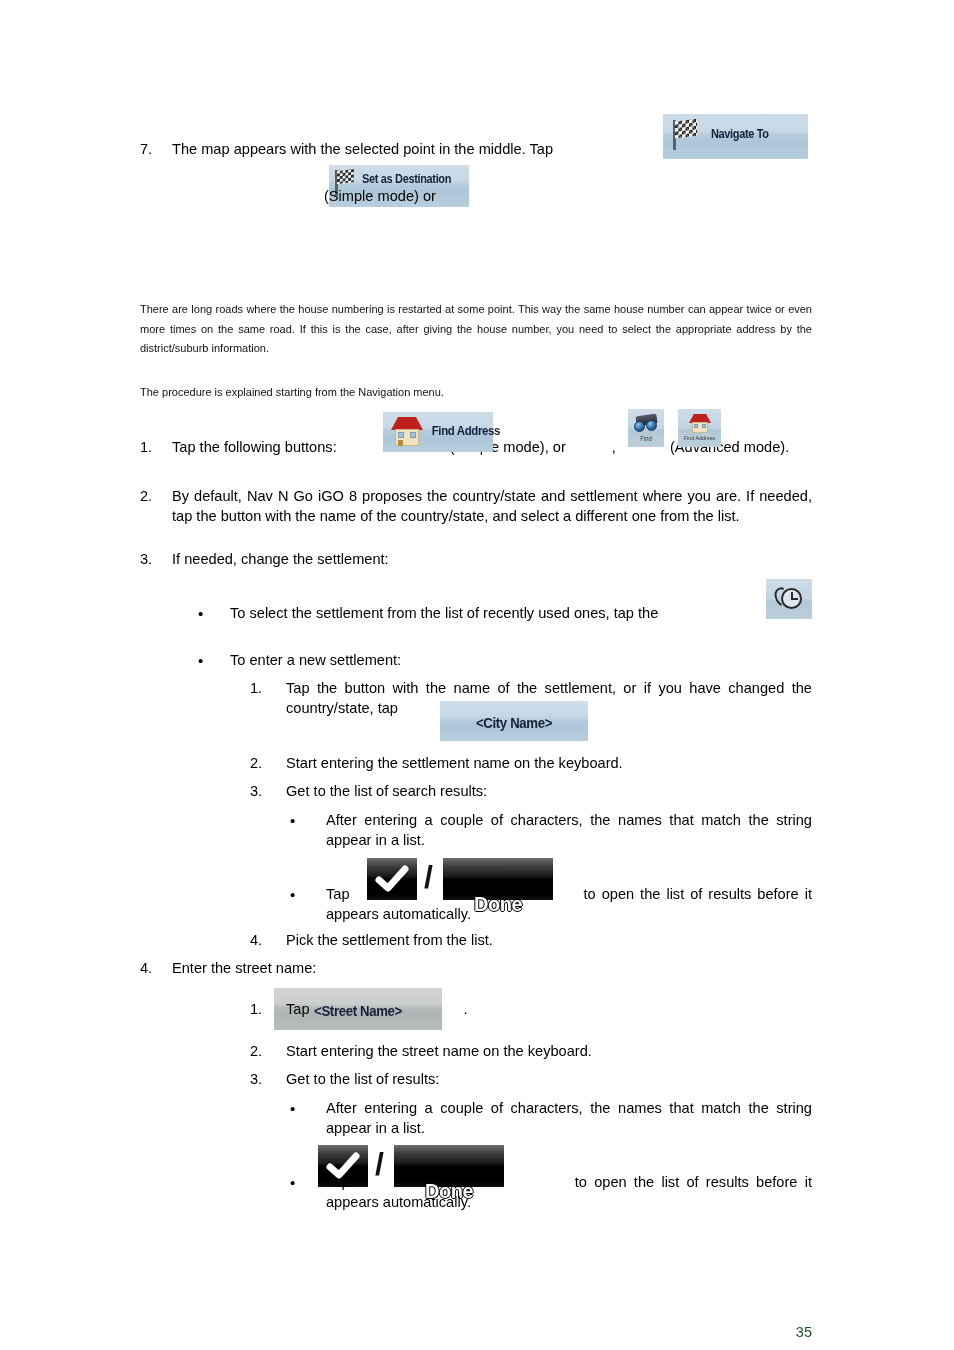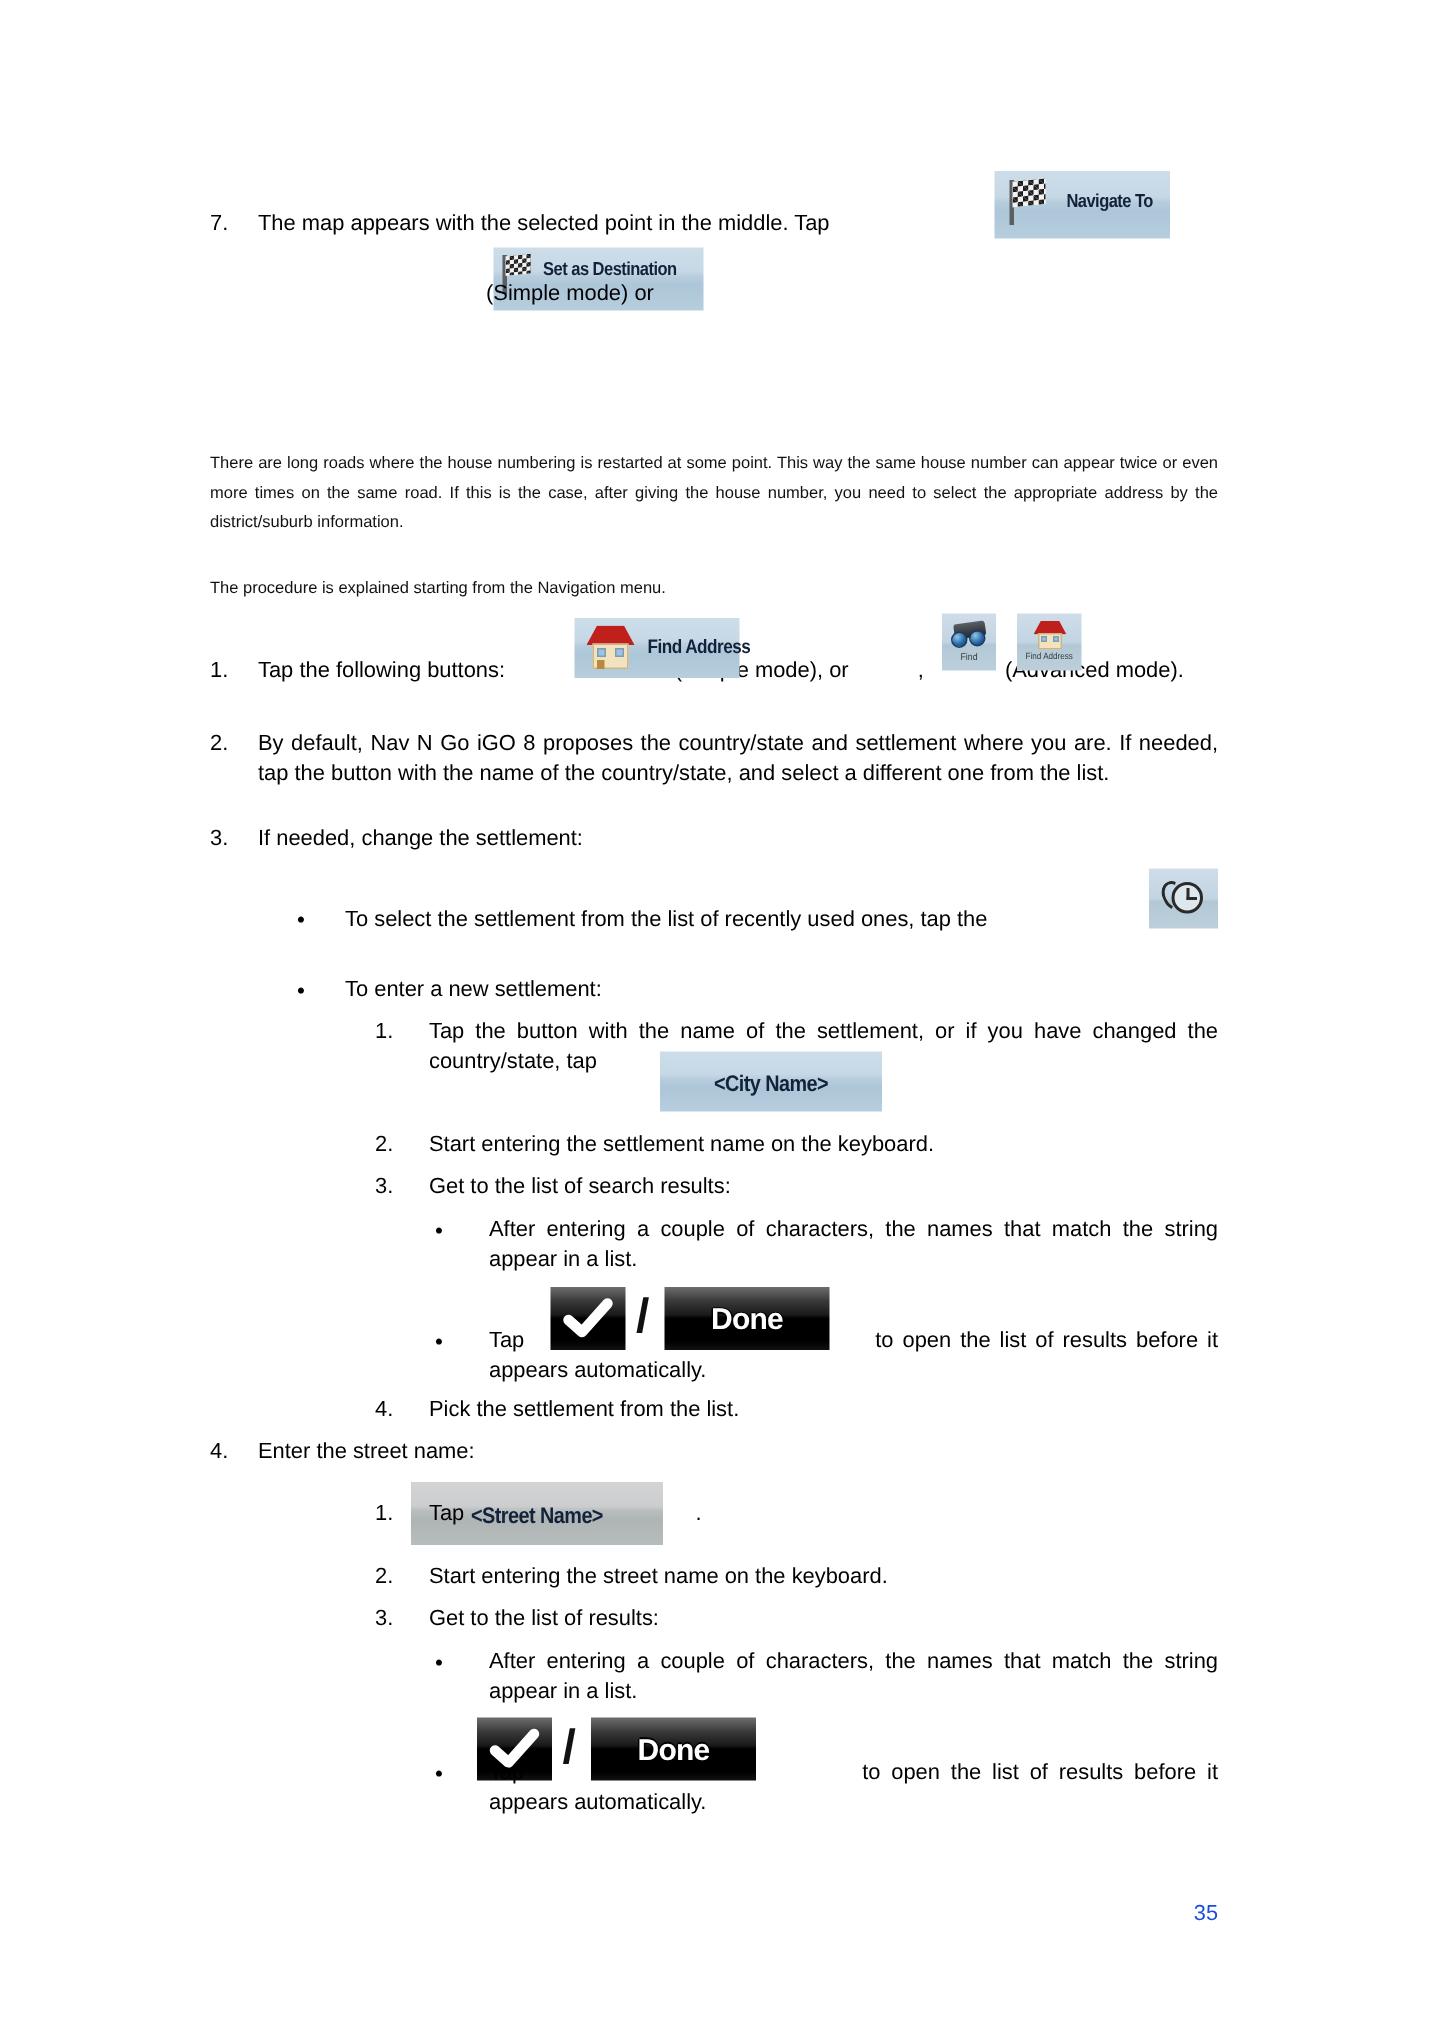--- a/index.html
+++ b/index.html
@@ -116,20 +116,21 @@
   }
   .done-label {
     position: absolute;
     left: 0; right: 0;
     text-align: center;
     color: #ffffff;
     font-weight: bold;
     font-family: "Liberation Sans", sans-serif;
     letter-spacing: -0.5px;
     text-shadow: 0 1px 0 #000, 0 -1px 0 #000, 1px 0 0 #000, -1px 0 0 #000;
+    margin-top: 24px;
   }
   .slash {
     display: inline-block;
     vertical-align: middle;
     font-weight: bold;
     color: #111;
   }
 
   
   .house-roof {
@@ -192,40 +193,40 @@
     text-align: center;
     font-size: 6.5px;
     color: #3b3b3b;
     font-family: "Liberation Sans", sans-serif;
     transform: scaleX(0.9);
   }
 
   .pagenum {
     position: absolute;
     right: 0;
-    top: 1268px;
+    top: 1324px;
     font-size: 14.5px;
-    color: #1d4ed8;
+    color: #14532d;
   }
 </style>
 </head>
 <body>
 
 <div class="page">
 
   <div style="position:absolute; left:0; top:140px; width:672px;">
     <div class="row lvl1">
       <div class="marker">7.</div>
       <div class="body">
         <span>The map appears with the selected point in the middle. Tap</span>
       </div>
     </div>
   </div>
 
-  <div class="btnimg igo-blue" style="position:absolute; left:523px; top:114px; width:117px; height:45px;text-align:right;">
+  <div class="btnimg igo-blue" style="position:absolute; left:523px; top:114px; width:145px; height:45px;text-align:right;">
     <div class="flagpole" style="left:10px; top:6px; width:2.5px; height:30px;"></div>
     <div class="flag" style="left:12px; top:6px; width:22px; height:17px; background-size: 7px 7px; background-position: 0 0, 3.5px 3.5px;"></div>
     <div class="igo-label" style="left:44px; top:13px; font-size:12.5px;">Navigate To</div>
   </div>
 
   <div class="btnimg igo-blue" style="position:absolute; left:189px; top:165px; width:140px; height:42px;">
     <div class="flagpole" style="left:6px; top:5px; width:2.5px; height:26px;"></div>
     <div class="flag" style="left:8px; top:5px; width:17px; height:13px; background-size: 5.6px 5.6px; background-position: 0 0, 2.8px 2.8px;"></div>
     <div class="igo-label" style="left:27px; top:7px; font-size:12.5px;">Set as Destination</div>
   </div>

